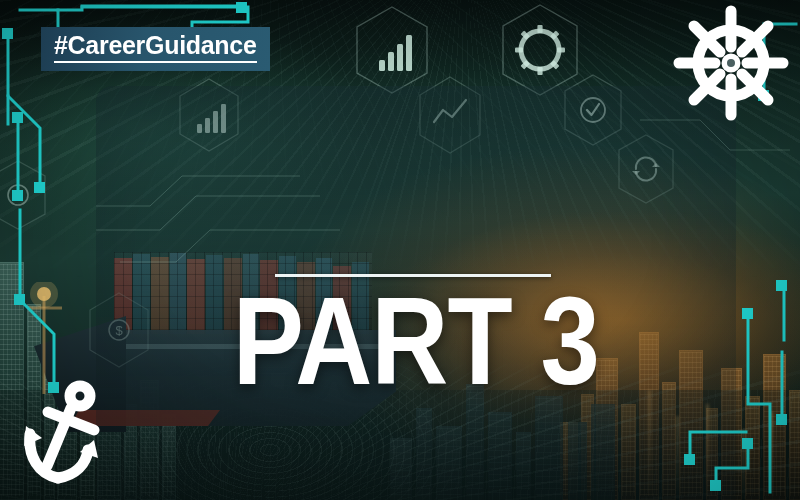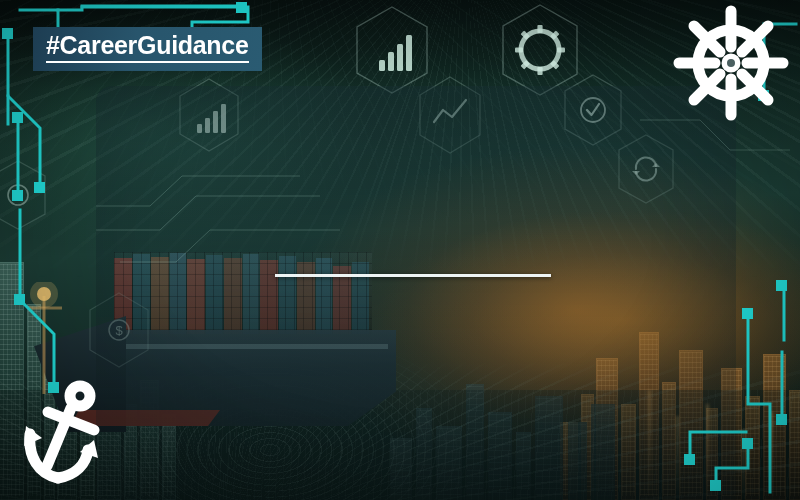--- a/index.html
+++ b/index.html
@@ -153,21 +153,21 @@
   #panel {
     position: absolute;
     left: 96px; top: 86px; width: 640px; height: 414px;
     border-radius: 16px 16px 0 0;
     background: linear-gradient(180deg, rgba(24,46,52,0.40) 0%, rgba(18,36,42,0.30) 40%, rgba(14,28,32,0.22) 100%);
     backdrop-filter: blur(0.5px);
   }
 
   
   #badge {
-    position: absolute; left: 33px; top: 27px;
+    position: absolute; left: 41px; top: 27px;
     padding: 6px 13px 8px 13px;
     background: linear-gradient(100deg, #1d3d52 0%, #28556c 45%, #2a5b72 100%);
     z-index: 40;
   }
   #badge-text {
     display: inline-block;
     color: #ffffff;
     font-size: 25px;
     font-weight: bold;
     letter-spacing: -0.3px;
@@ -526,14 +526,17 @@
     </svg>
   </div>
 
   <div id="badge">
     <span id="badge-text">#CareerGuidance</span>
   </div>
 
 
   <div id="divider"></div>
 
+  <div id="part">
+    <span id="part-text">PART 3</span>
+  </div>
 
 </div>
 
 </body></html>

